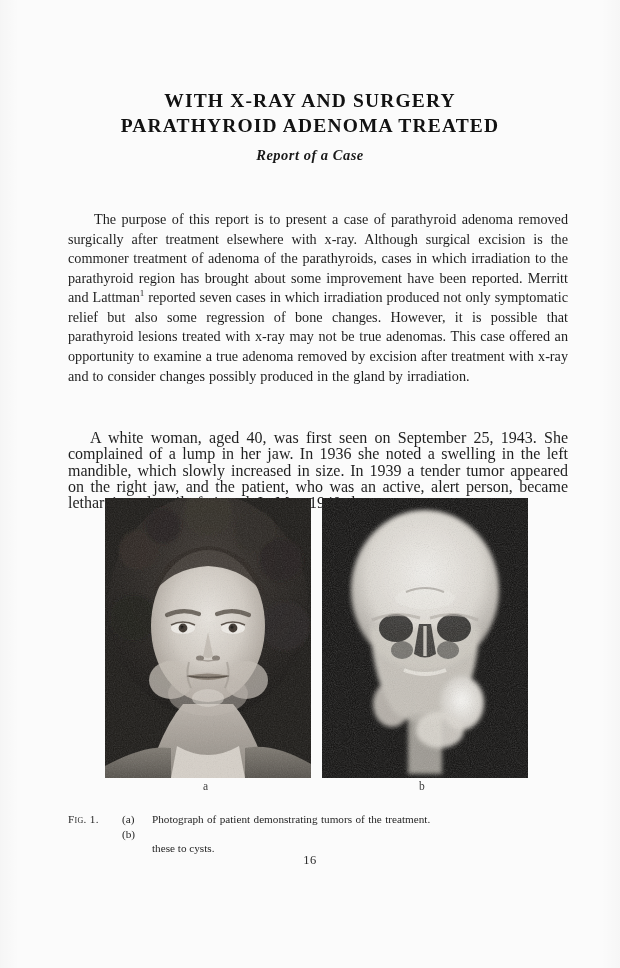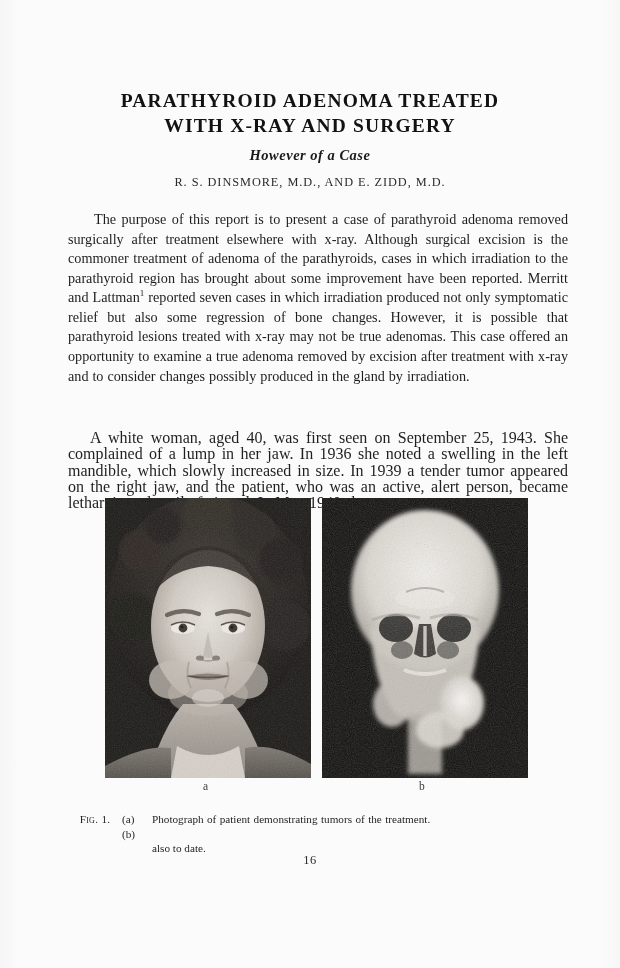--- a/index.html
+++ b/index.html
@@ -146,21 +146,20 @@
     color: #1f1f1f;
   }
   .cap-row {
     display: flex;
     align-items: flex-start;
   }
   .cap-figno {
     width: 54px;
     flex: 0 0 54px;
     white-space: nowrap;
-    text-align: center;
   }
   .cap-figno .smallcaps {
     font-variant: small-caps;
     letter-spacing: 0.3px;
   }
   .cap-letter {
     width: 30px;
     flex: 0 0 30px;
   }
   .cap-text {
@@ -184,24 +183,23 @@
     color: #2b2b2b;
     letter-spacing: 0.5px;
   }
 </style>
 </head>
 <body>
 
 <div class="page">
 
   <div class="title-block">
+    <div class="doc-title-line">WITH X-RAY AND SURGERY</div>
     <div class="doc-title-line">PARATHYROID ADENOMA TREATED</div>
-    <div class="doc-title-line">WITH X-RAY AND SURGERY</div>
-    <div class="subtitle">However of a Case</div>
-    <div class="byline">R. S. DINSMORE, M.D., AND E. ZIDD, M.D.</div>
+    <div class="subtitle">Report of a Case</div>
   </div>
 
   <p class="lead"><span>The purpose of this report is to present a case of parathyroid adenoma removed surgically after treatment elsewhere with x-ray. Although surgical excision is the commoner treatment of adenoma of the parathyroids, cases in which irradiation to the parathyroid region has brought about some improvement have been reported. Merritt and Lattman</span><sup>1</sup><span> reported seven cases in which irradiation produced not only symptomatic relief but also some regression of bone changes. However, it is possible that parathyroid lesions treated with x-ray may not be true adenomas. This case offered an opportunity to examine a true adenoma removed by excision after treatment with x-ray and to consider changes possibly produced in the gland by irradiation.</span></p>
 
 
   <p class="case-body">A white woman, aged 40, was first seen on September 25, 1943. She complained of a lump in her jaw. In 1936 she noted a swelling in the left mandible, which slowly increased in size. In 1939 a tender tumor appeared on the right jaw, and the patient, who was an active, alert person, became lethargic and easily fatigued. In May 1940 she</p>
 
   <div class="figure">
 
     <div class="plate plate-a">
@@ -358,18 +356,18 @@
   <div class="caption">
     <div class="cap-row">
       <span class="cap-figno"><span class="smallcaps">Fig. 1.</span></span>
       <span class="cap-letter">(a)</span>
       <span class="cap-text">Photograph of patient demonstrating tumors of the treatment.</span>
     </div>
     <div class="cap-row cap-row-2">
       <span class="cap-figno"></span>
       <span class="cap-letter">(b)</span>
     </div>
-    <div class="cap-cont">also to date.</div>
+    <div class="cap-cont">these to cysts.</div>
   </div>
 
   <div class="folio">16</div>
 
 </div>
 
 </body></html>

